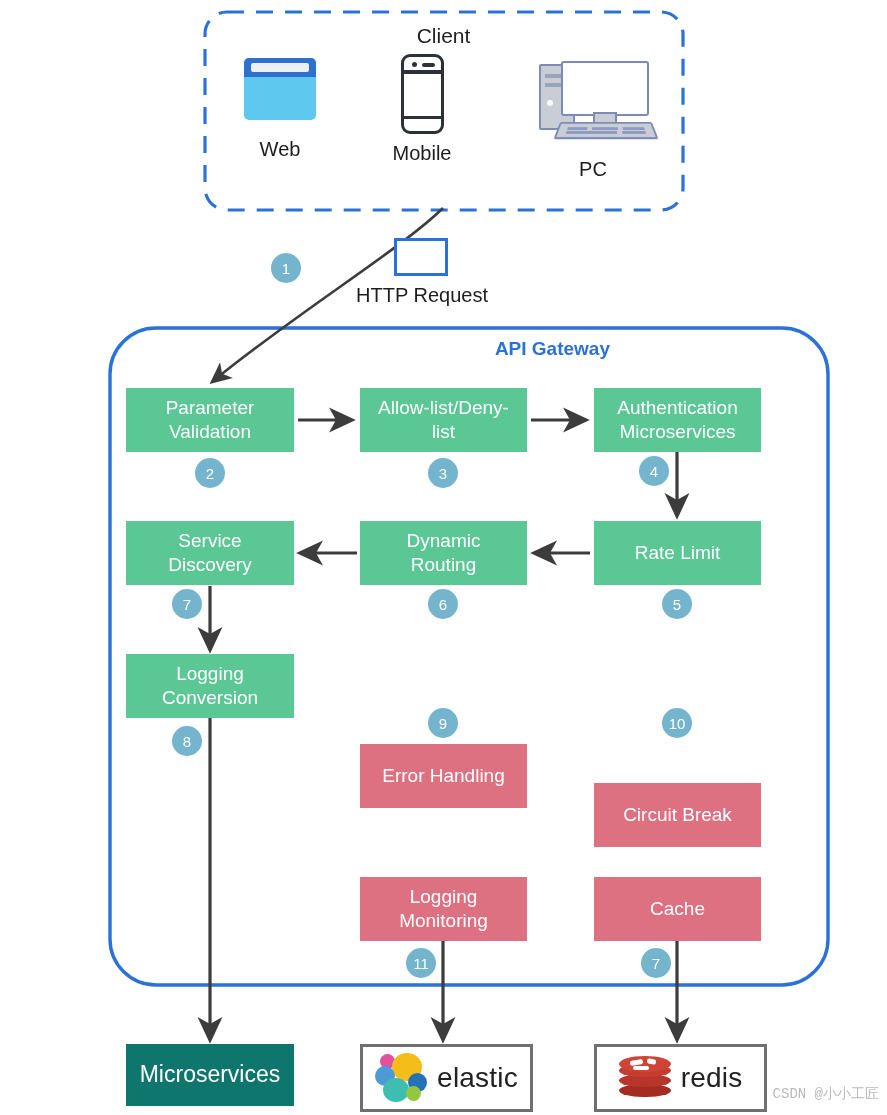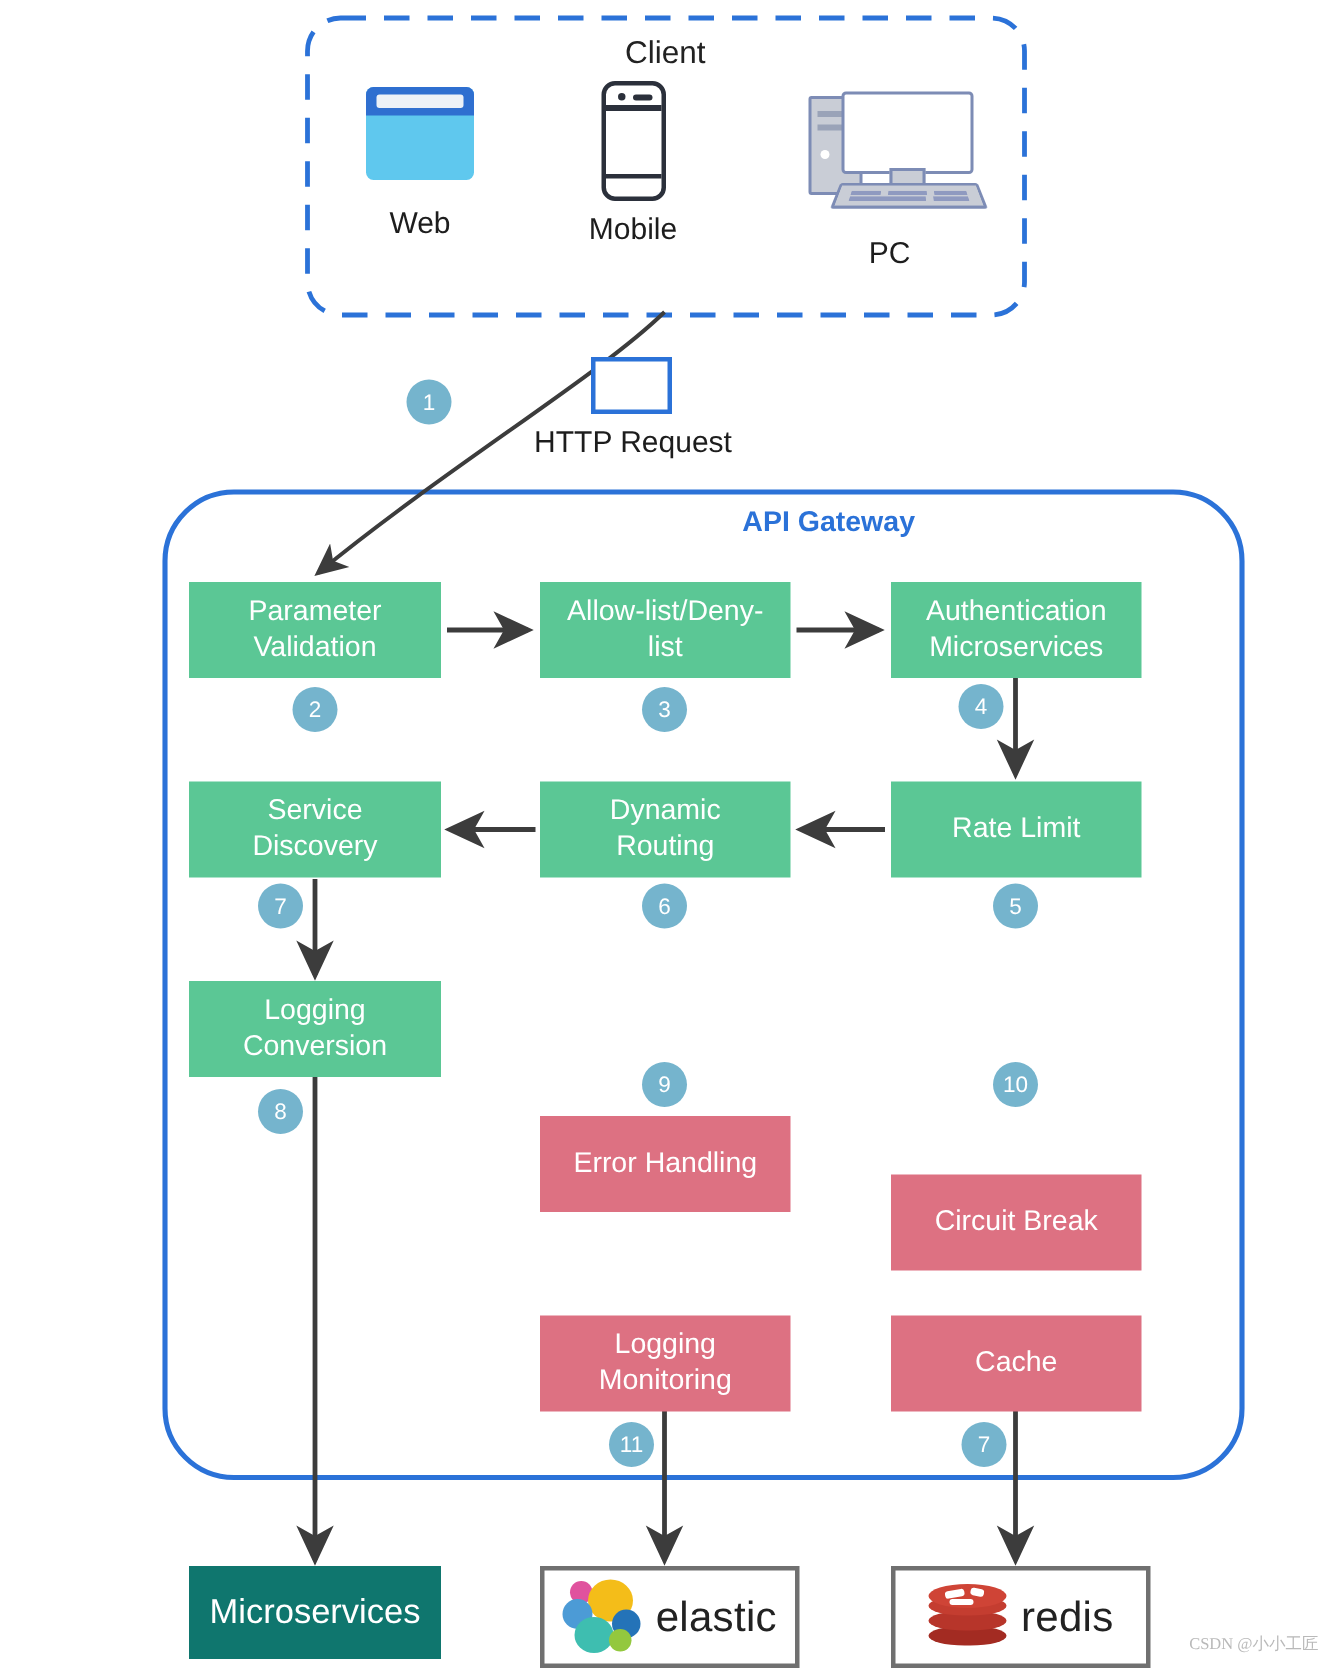--- a/index.html
+++ b/index.html
@@ -109,22 +109,22 @@
   .redis-logo i.r2{top:18px;background:#B7352A;}
   .redis-logo i.r3{top:8px;background:#C43D30;}
   .redis-logo i.top{top:0px;height:16px;background:#CF4436;border-radius:26px/8px;}
   .redis-logo u{position:absolute;background:#fff;display:block;border-radius:2px;}
   .rd1{left:11px;top:4px;width:13px;height:5px;transform:rotate(-10deg);}
   .rd2{left:28px;top:3px;width:9px;height:5px;transform:rotate(12deg);}
   .rd3{left:14px;top:10px;width:16px;height:4px;}
 
   
   .watermark{
-    position:absolute;right:8px;bottom:12px;color:#b9b9b9;font-size:11px;
-    font-family:Liberation Serif, serif;
+    position:absolute;right:8px;bottom:12px;color:#b9b9b9;font-size:14px;
+    font-family:Liberation Mono, monospace;
   }
 </style>
 </head>
 <body>
 
 <div id="stage">
 
   <svg id="wires" viewBox="0 0 887 1115">
     <defs>
       <marker id="ah" markerWidth="9" markerHeight="9" refX="7.2" refY="4.5" orient="auto">

